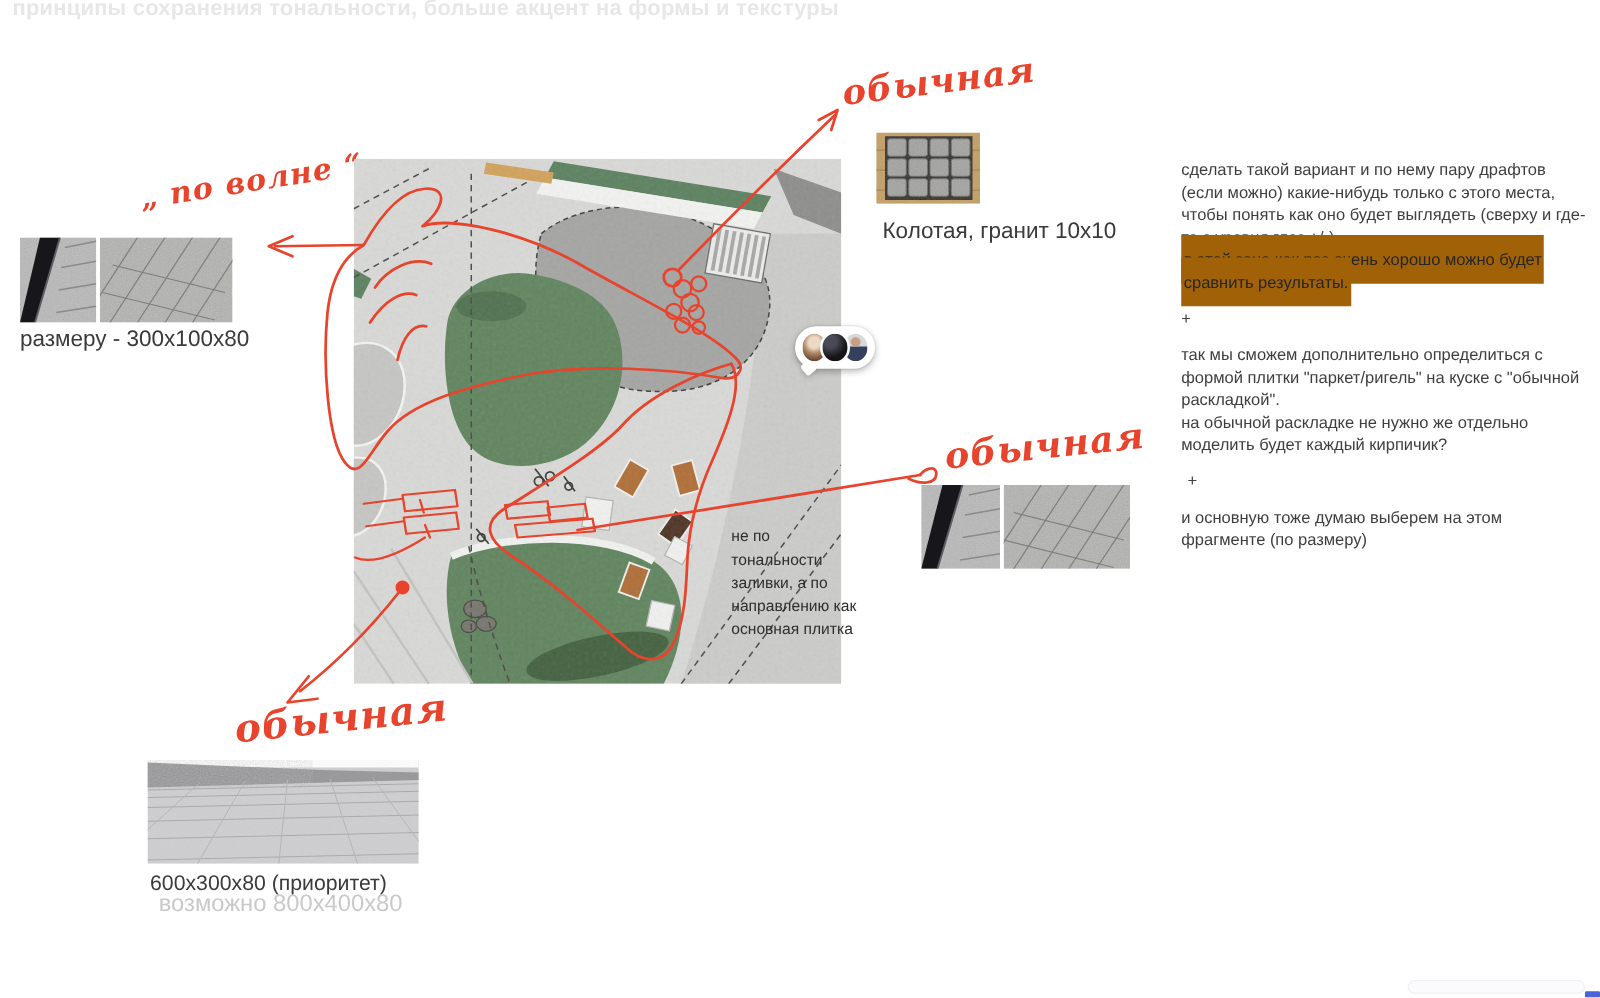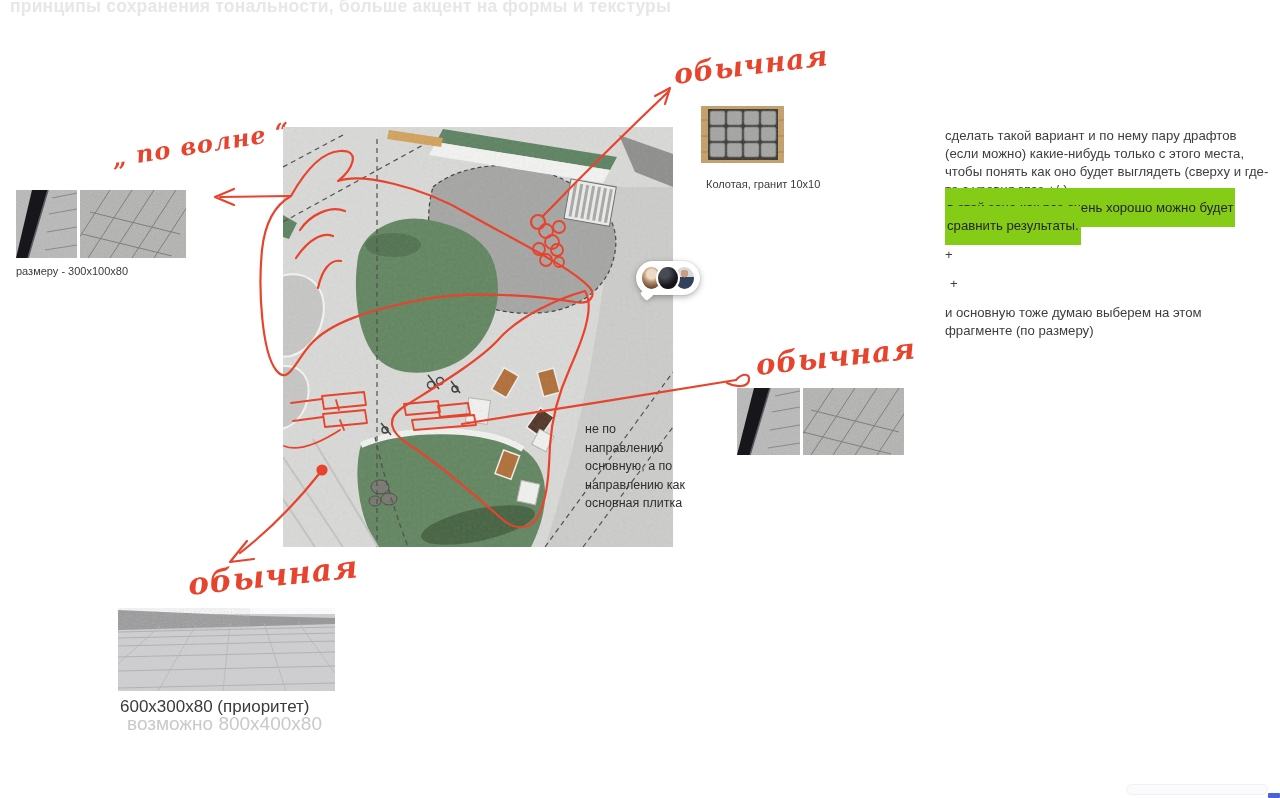--- a/index.html
+++ b/index.html
@@ -9,33 +9,33 @@
   .abs { position:absolute; }
 
   
   .faded-title { left:10px; top:-4px; width:720px; font-size:17.5px; font-weight:600;
     color:#e7e7e7; letter-spacing:.2px; }
 
   
   .swatch { display:block; }
   .swatch svg { display:block; }
 
-  .cap { font-size:11px; color:#3a3a3a; line-height:17px; }
+  .cap { font-size:18px; color:#3a3a3a; line-height:17px; }
   .cap-muted { color:#c9c9c9; }
 
   
   .hand { color:#e8432c; font-family:"DejaVu Serif", serif; font-style:italic;
     font-weight:600; white-space:nowrap; transform-origin:left center; letter-spacing:1px; }
 
   
   .comments { left:945px; top:127px; width:324px; font-size:13.2px; line-height:18px;
     color:#3e3e3e; }
   .comments p { margin:0; }
   .comments .sp { margin-top:11px; }
-  .hl { background:#84cc16; color:#262626; padding:12px 2px; box-decoration-break:clone;
+  .hl { background:#a16207; color:#262626; padding:12px 2px; box-decoration-break:clone;
     -webkit-box-decoration-break:clone; }
   .plus2 { padding-left:5px; }
 
   
   .plan-note { left:585px; top:420px; width:102px; font-size:12.5px; line-height:18.5px;
     color:#2e2e2e; }
 
   
   .avatar-pill { left:636px; top:261px; width:64px; height:34px; background:#ffffff;
     border-radius:17px; box-shadow:0 2px 6px rgba(0,0,0,.30), 0 0 0 1px rgba(0,0,0,.04);
@@ -187,21 +187,21 @@
           <line x1="145" y1="248" x2="156" y2="262"></line>
         <circle cx="172" cy="262" r="3"></circle>
           <line x1="168" y1="254" x2="177" y2="266"></line>
         <circle cx="102" cy="303" r="3"></circle>
           <line x1="98" y1="296" x2="108" y2="308"></line>
       </g>
       <rect width="390" height="420" filter="url(#paper)" opacity="0.45"></rect>
     </svg>
   </div>
 
-  <div class="abs plan-note">не по направлению основную, а по направлению как основная плитка</div>
+  <div class="abs plan-note">не по тональности заливки, а по направлению как основная плитка</div>
 
   <div class="abs swatch" style="left:701px; top:106px;">
     <svg width="83" height="57" viewBox="0 0 83 57">
       <rect width="83" height="57" fill="#c59e63"></rect>
       <g stroke="#a87f47" stroke-width="1">
           <line x1="0" y1="14" x2="83" y2="14"></line>
           <line x1="0" y1="30" x2="83" y2="30"></line>
           <line x1="0" y1="46" x2="83" y2="46"></line>
         </g>
       <rect x="7" y="3" width="70" height="51" fill="#33302a"></rect>
@@ -251,20 +251,22 @@
           <line x1="0" y1="44" x2="88" y2="66"></line>
       </g>
     </svg>
   </div>
   <div class="abs hand" style="left:756px; top:348px; font-size:29px; transform:rotate(-6deg);">обычная</div>
 
   <div class="abs comments">
     <p>сделать такой вариант и по нему пару драфтов (если можно) какие-нибудь только с этого места, чтобы понять как оно будет выглядеть (сверху и где-то с уровня глаз +/-)</p>
     <p><span class="hl">в этой зоне как раз очень хорошо можно будет сравнить результаты.</span></p>
     <p class="sp">+</p>
+    <p class="sp">так мы сможем дополнительно определиться с формой плитки "паркет/ригель"  на куске с "обычной раскладкой".</p>
+    <p>на обычной раскладке не нужно же отдельно моделить будет каждый кирпичик?</p>
     <p class="sp plus2">+</p>
     <p class="sp">и основную тоже думаю выберем на этом фрагменте (по размеру)</p>
   </div>
 
   <div class="abs swatch" style="left:118px; top:608px;">
     <svg width="217" height="83" viewBox="0 0 217 83">
       <rect width="217" height="83" fill="#cfcfd1"></rect>
       <rect width="217" height="6" fill="#fdfdfd"></rect>
       <polygon points="0,2 140,8 217,10 217,16 0,22" fill="#98989a"></polygon>
       <g stroke="#aaaaac" stroke-width="0.8">

